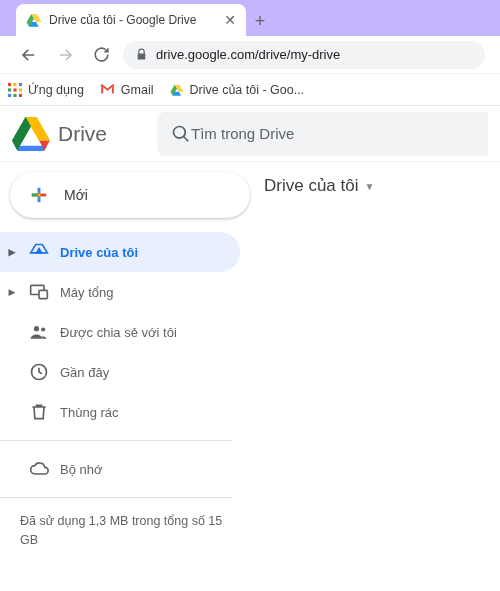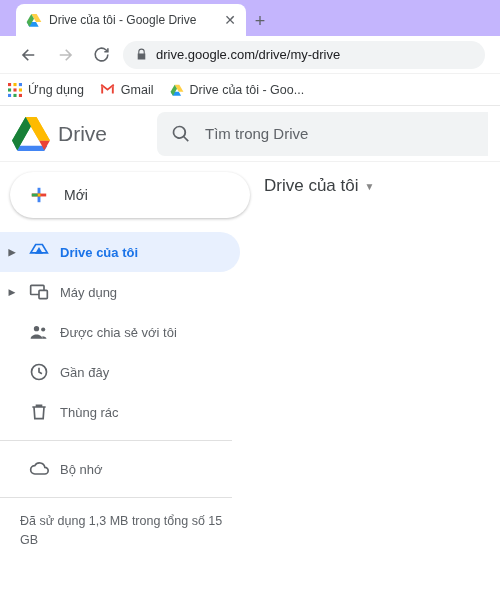--- a/index.html
+++ b/index.html
@@ -19,21 +19,21 @@
   .omnibox { flex: 1; display: flex; align-items: center; height: 28px; background: #f1f3f4; border-radius: 14px; padding: 0 12px; gap: 8px; color: #202124; font-size: 13px; }
   .lock { color: #5f6368; }
 
   .bookmarks { display: flex; align-items: center; height: 32px; padding: 0 8px; gap: 16px; font-size: 12.5px; color: #3c4043; border-bottom: 1px solid #e8e8e8; }
   .bm { display: flex; align-items: flex-start; gap: 6px; }
 
   
   .app-header { display: flex; align-items: center; height: 56px; padding: 0 12px; gap: 10px; border-bottom: 1px solid #f1f1f1; }
   .drive-logo { display:flex; align-items:center; gap:8px; }
   .drive-word { font-size: 21px; color: #5f6368; }
-  .searchbox { flex: 1; display: flex; align-items: center; height: 44px; background: #f1f3f4; border-radius: 8px 0 0 8px; padding-left: 14px; gap: 14px; color: #5f6368; font-size: 15px; margin-left: 40px; }
+  .searchbox { flex: 1; display: flex; align-items: center; height: 44px; background: #f1f3f4; border-radius: 8px 0 0 8px; padding-left: 14px; color: #5f6368; font-size: 15px; margin-left: 40px; }
 
   
   .app-body { display: flex; height: calc(591px - 36px - 38px - 32px - 56px); }
   .sidebar { width: 250px; padding-top: 10px; display:flex; flex-direction:column; }
   .main { flex: 1; padding: 14px 0 0 14px; }
 
   .new-btn { display: inline-flex; align-items: center; gap: 12px; height: 46px; padding: 0 22px 0 16px; margin-left: 10px; margin-bottom: 14px; border-radius: 24px; box-shadow: 0 1px 3px rgba(0,0,0,0.25); font-size: 14px; color: #3c4043; background:#fff; }
   .plus { font-size: 24px; line-height: 1; }
 
   .navlist { list-style: none; }
@@ -185,21 +185,21 @@
         <span class="label">Drive của tôi</span>
       </li>
       <li class="navitem">
         <span class="expander">▶</span>
         <span class="icon">
           <svg width="20" height="20" viewBox="0 0 24 24" fill="none" stroke="#5f6368" stroke-width="2">
               <rect x="2" y="4" width="16" height="11" rx="1"></rect>
               <rect x="12" y="10" width="10" height="10" rx="1" fill="#fff"></rect>
             </svg>
         </span>
-        <span class="label">Máy dụng</span>
+        <span class="label">Máy tổng</span>
       </li>
       <li class="navitem">
         <span class="expander"></span>
         <span class="icon">
           <svg width="20" height="20" viewBox="0 0 24 24" fill="#5f6368">
               <circle cx="9" cy="8" r="3.2"></circle>
               <circle cx="17" cy="9" r="2.5"></circle>
               <path d="M2 20c0-3 3.5-5 7-5s7 2 7 5H2zm14-3c2.5 0 5 1 5 3h-5"></path>
             </svg>
         </span>

